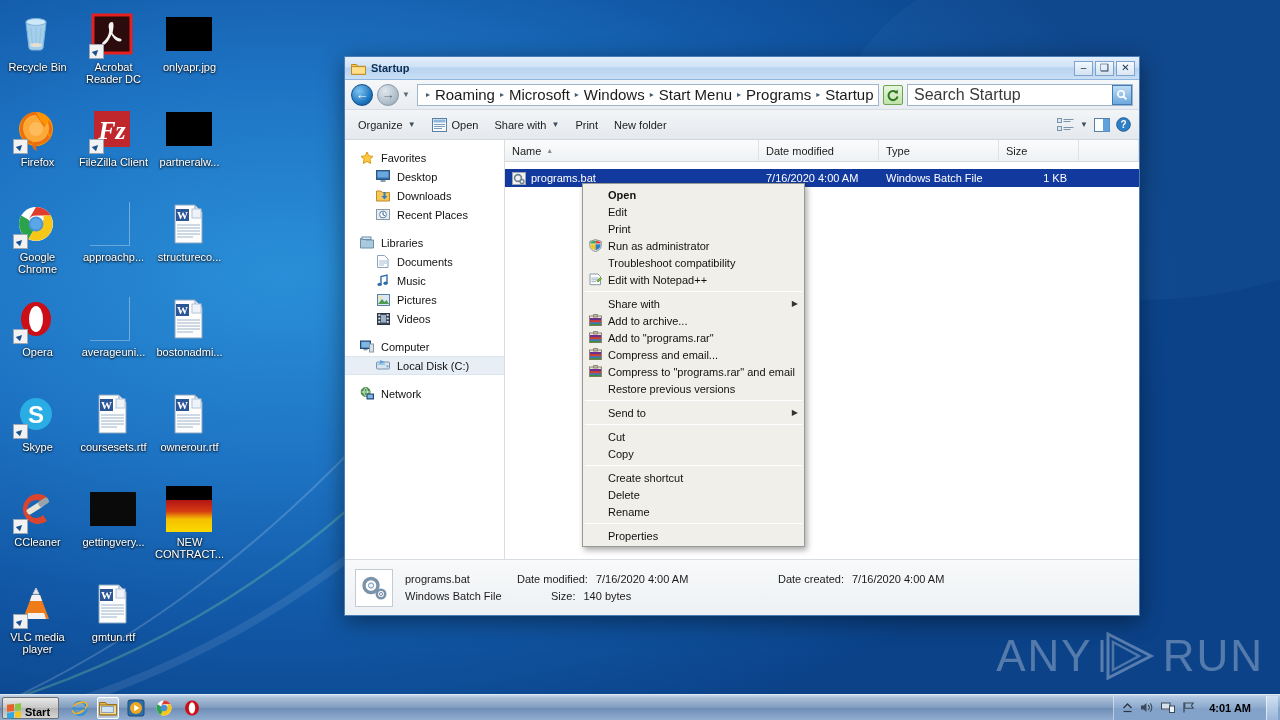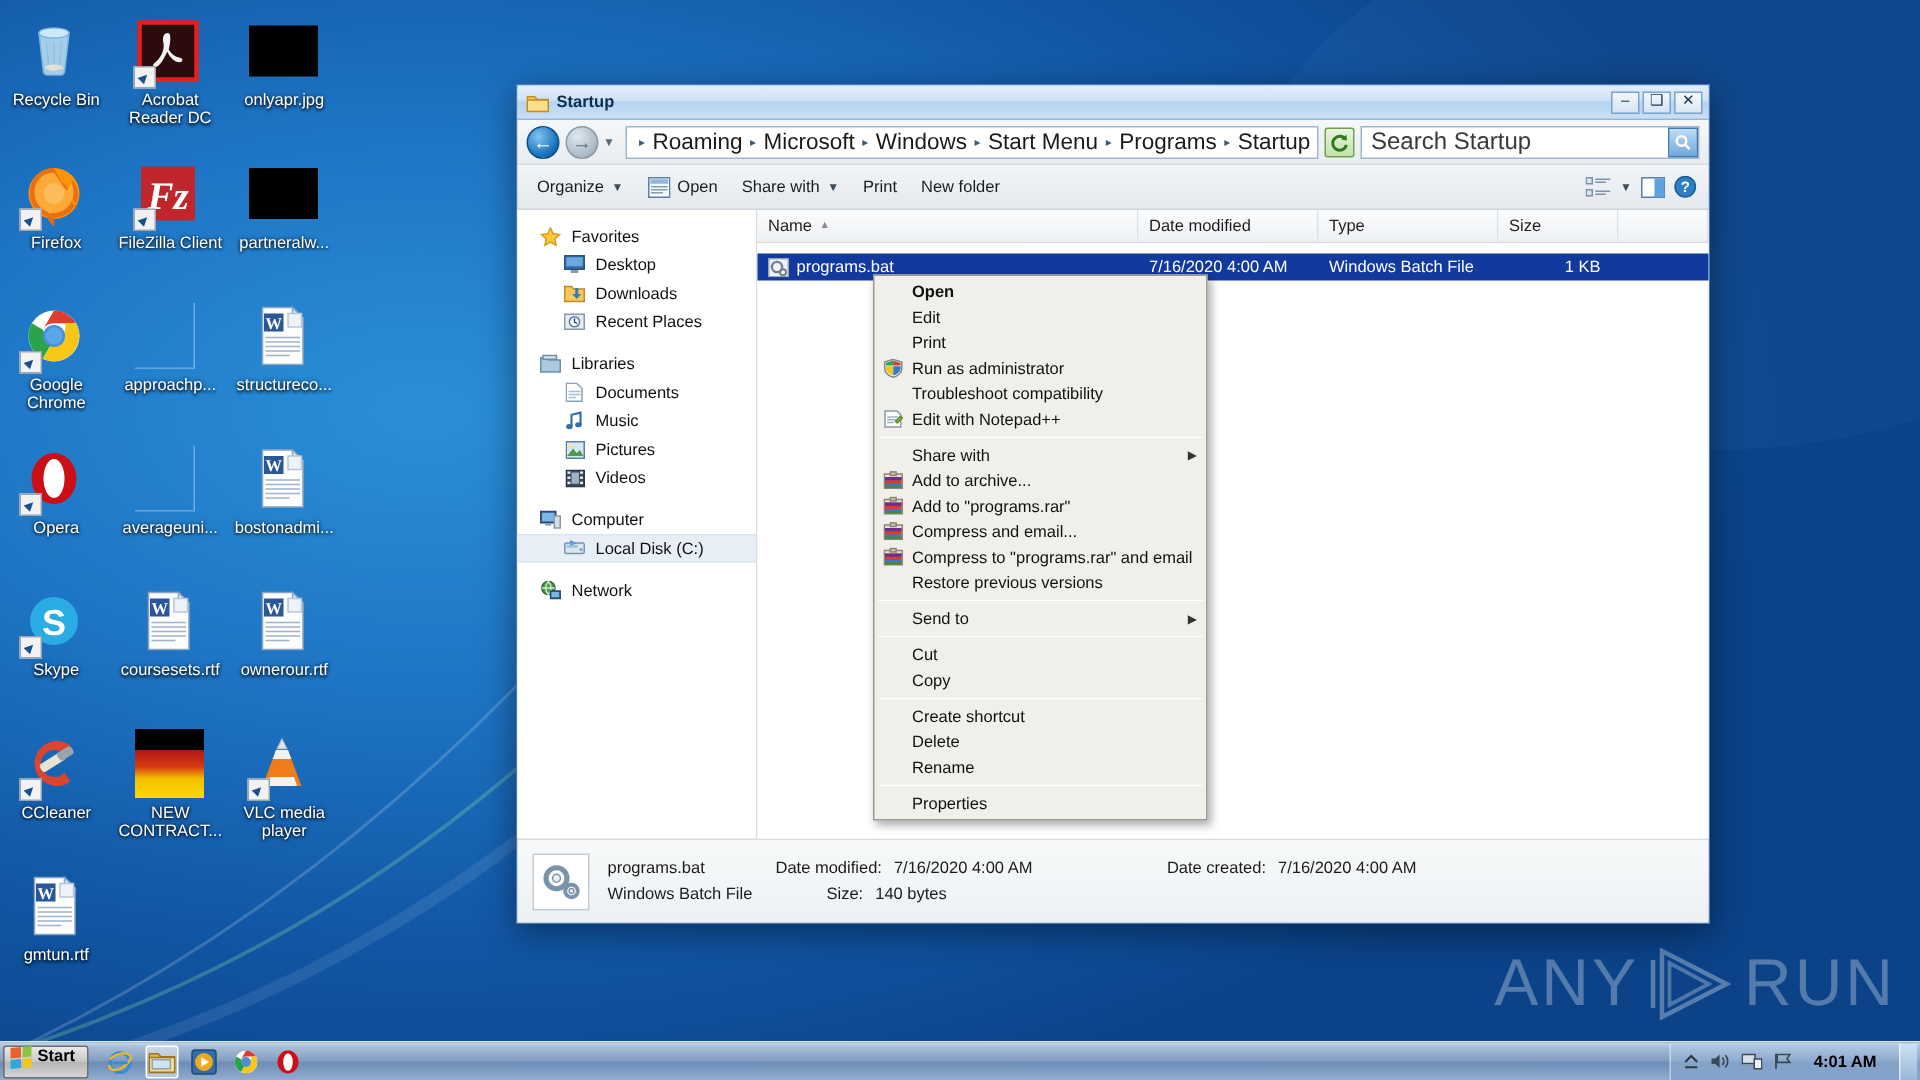--- a/index.html
+++ b/index.html
@@ -93,21 +93,21 @@
   
   #taskbar {
     position: absolute; left: 0; bottom: 0; width: 1280px; height: 26px;
     background: linear-gradient(180deg,#c9d7e8 0%, #a9bed6 12%, #7f9cc0 50%, #6d8cb4 52%, #91add0 100%);
     border-top: 1px solid #dfe9f4;
     display: flex; align-items: center;
     z-index: 50;
   }
   #start-button {
     height: 22px; margin-left: 2px; padding: 0 8px 0 4px;
-    display: flex; align-items: flex-start; gap: 4px;
+    display: flex; align-items: flex-end; gap: 4px;
     background: linear-gradient(180deg,#e9e9e9 0%,#c8c8c8 48%, #b4b4b4 50%, #d6d6d6 100%);
     border: 1px solid #6f6f6f; border-radius: 2px;
     font-weight: bold; font-size: 11px; color: #000;
   }
   .win-logo {
     width: 14px; height: 14px; position: relative;
     display: grid; grid-template-columns: 1fr 1fr; grid-template-rows: 1fr 1fr;
     gap: 1px; transform: skewY(-6deg);
   }
   .win-logo i { display: block; }
@@ -509,20 +509,26 @@
         <svg width="44" height="44" viewBox="0 0 44 44">
           <path d="M33 10 A15 15 0 1 0 33 34 L29 28 A9 9 0 1 1 29 16 Z" fill="#d9452f"></path>
           <rect x="12" y="18" width="18" height="6" rx="2" fill="#e8e3d5" transform="rotate(-32 21 21)"></rect>
           <rect x="24" y="12" width="11" height="6" rx="2" fill="#9aa4ad" transform="rotate(-32 30 15)"></rect>
         </svg>
         <span class="shortcut-arrow"></span>
       </div>
       <div class="lbl">CCleaner</div>
     </div>
 
+    <div class="desk-icon">
+      <div class="glyph">
+        <div class="thumb-black dim"></div>
+      </div>
+      <div class="lbl">gettingvery...</div>
+    </div>
 
     <div class="desk-icon">
       <div class="glyph">
         <div class="thumb-flag"></div>
       </div>
       <div class="lbl">NEW CONTRACT...</div>
     </div>
 
     <div class="desk-icon">
       <div class="glyph">

